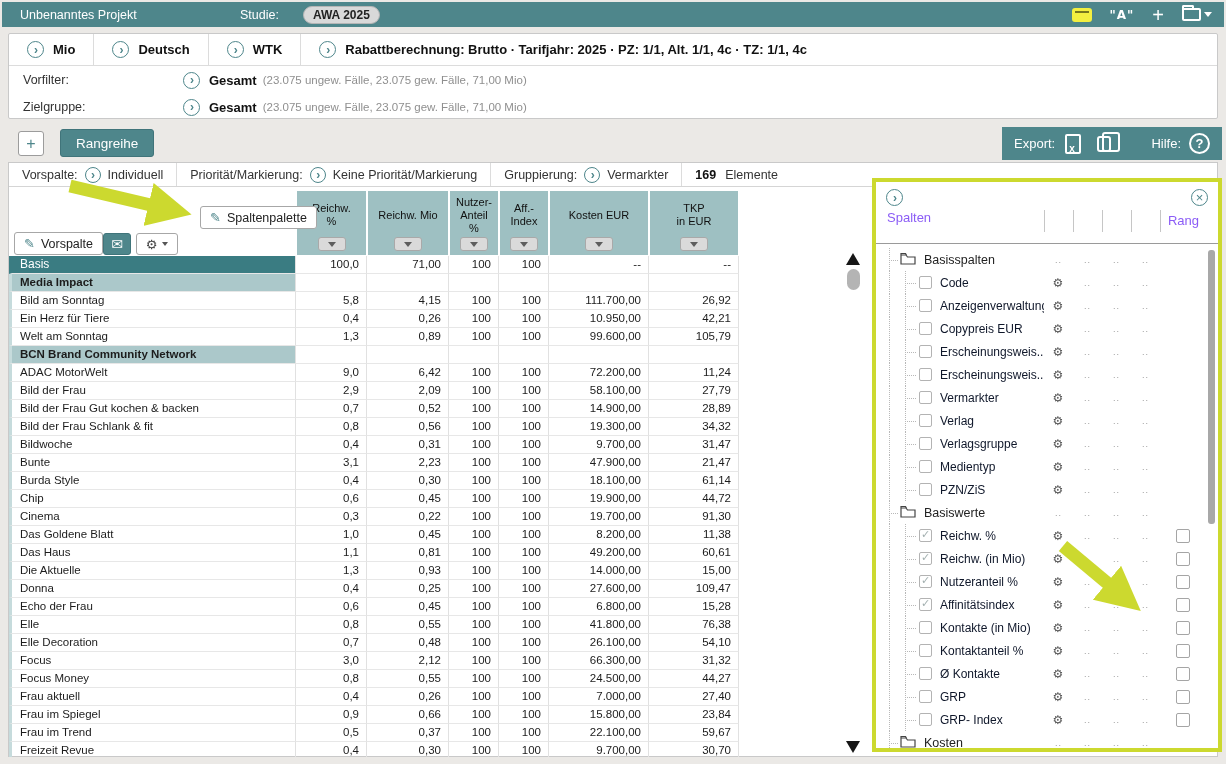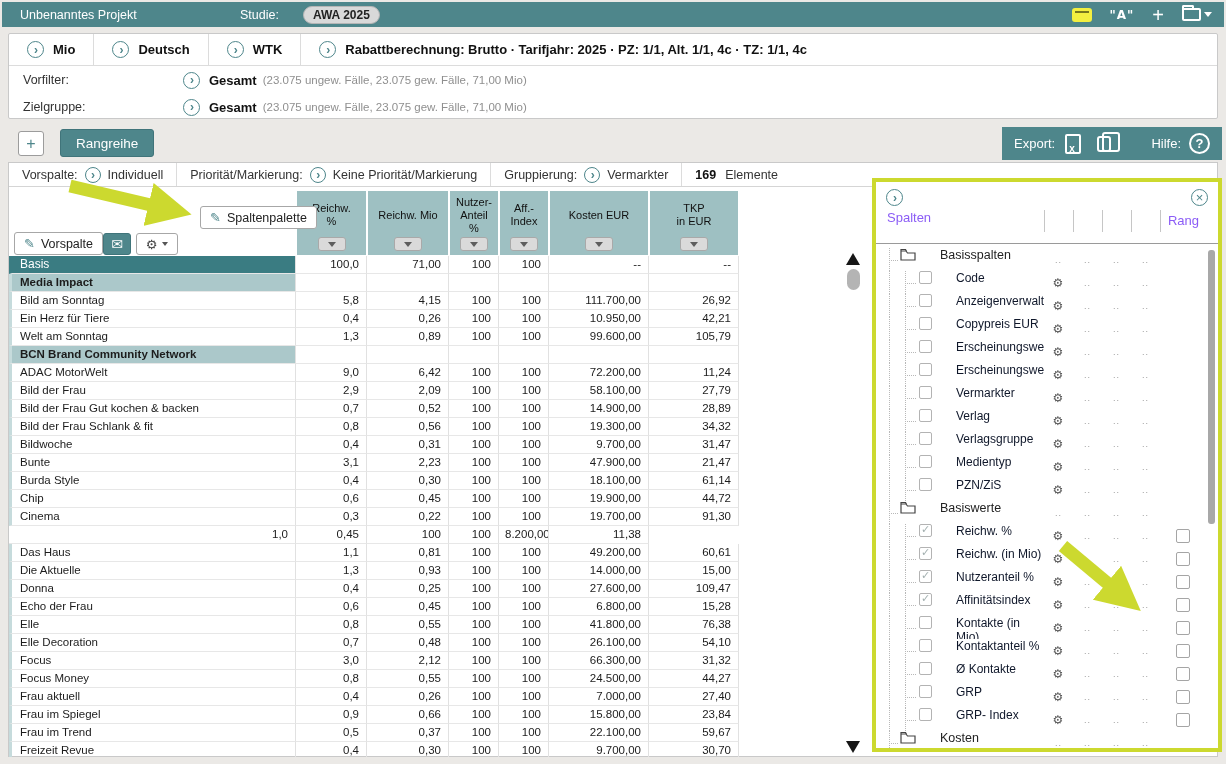--- a/index.html
+++ b/index.html
@@ -109,21 +109,21 @@
   .p-mh{width:29px;height:22px;border-left:1px solid #c6c6c6}
   .p-rangh{width:46px;height:22px;border-left:1px solid #c6c6c6;text-align:center;padding-top:3px}
   .p-sp{width:12px;height:22px}
   .p-tree{position:absolute;left:0;top:66px;right:12px;bottom:0;overflow:hidden}
   .prow{display:flex;align-items:center;height:23px;position:relative;cursor:pointer}
   .g1{position:absolute;left:13px;top:0;height:100%;border-left:1px dotted #b8b8b8}
   .g2{position:absolute;left:29px;top:0;height:100%;border-left:1px dotted #b8b8b8}
   .gh{position:absolute;top:50%;border-top:1px dotted #b8b8b8}
   .prow.folder .gh{left:13px;width:9px}
   .prow.item .gh{left:29px;width:11px}
-  .lblwrap{flex:1;display:flex;gap:24px;height:100%;overflow:hidden}
+  .lblwrap{flex:1;display:flex;align-items:center;gap:8px;height:100%;overflow:hidden}
   .prow.folder .lblwrap{padding-left:24px;font-size:12.5px;color:#222}
   .prow.item .lblwrap{padding-left:43px;font-size:12px;color:#0f172a}
   .cb{width:13px;height:13px;border:1px solid #b3b3b3;border-radius:2px;background:#fff;position:relative;flex:none;cursor:pointer}
   .cb.checked::after{content:"\2713";font-family:"DejaVu Sans",sans-serif;position:absolute;left:1px;top:-2px;font-size:11px;color:#a3b0b0}
   .p-m{width:29px;text-align:center;color:#9a9a9a;font-size:9px;letter-spacing:1px;flex:none}
   .p-m .gear-g{font-size:12px;color:#555}
   .p-rangc{width:46px;display:flex;justify-content:center;flex:none}
   .p-rangc .cb{width:14px;height:14px;border-color:#a5a5a5}
   .p-sb{position:absolute;right:3px;top:68px;width:7px;height:274px;background:#a8a8a8;border-radius:3px;cursor:pointer}
 
@@ -393,20 +393,21 @@
         <div class="trow data">
           <div class="c name">Cinema</div>
           <div class="c num">0,3</div>
           <div class="c num">0,22</div>
           <div class="c num">100</div>
           <div class="c num">100</div>
           <div class="c num">19.700,00</div>
           <div class="c num">91,30</div>
         </div>
         <div class="trow data">
+          <div class="c name">Das Goldene Blatt</div>
           <div class="c num">1,0</div>
           <div class="c num">0,45</div>
           <div class="c num">100</div>
           <div class="c num">100</div>
           <div class="c num">8.200,00</div>
           <div class="c num">11,38</div>
         </div>
         <div class="trow data">
           <div class="c name">Das Haus</div>
           <div class="c num">1,1</div>

